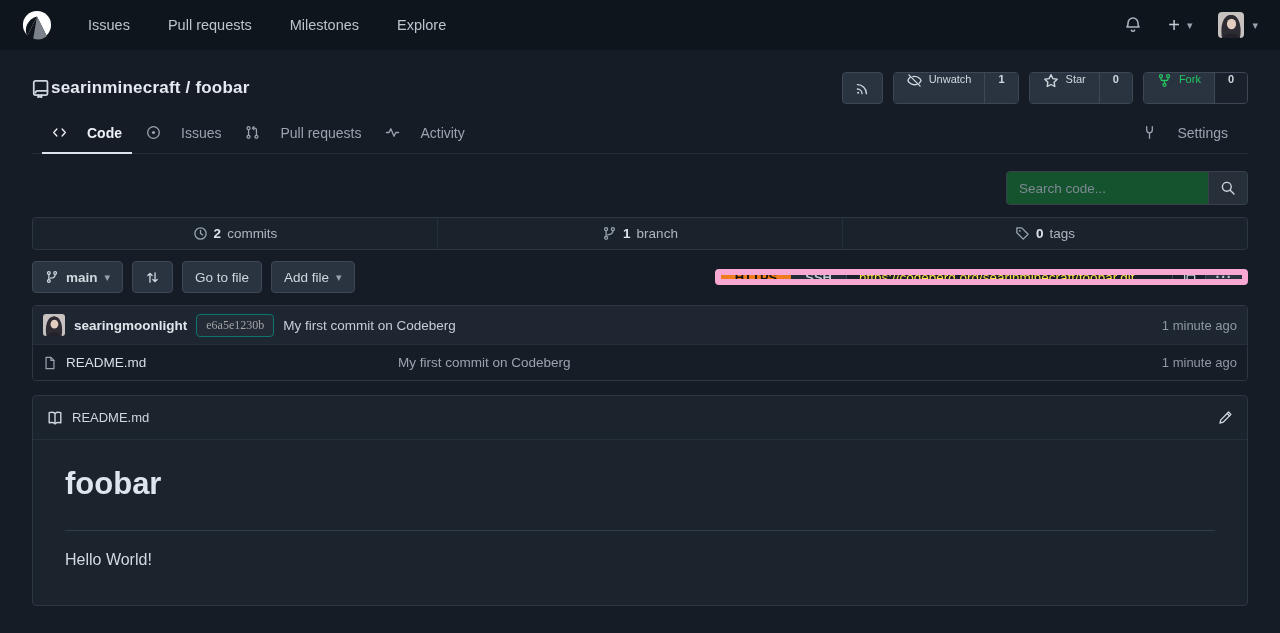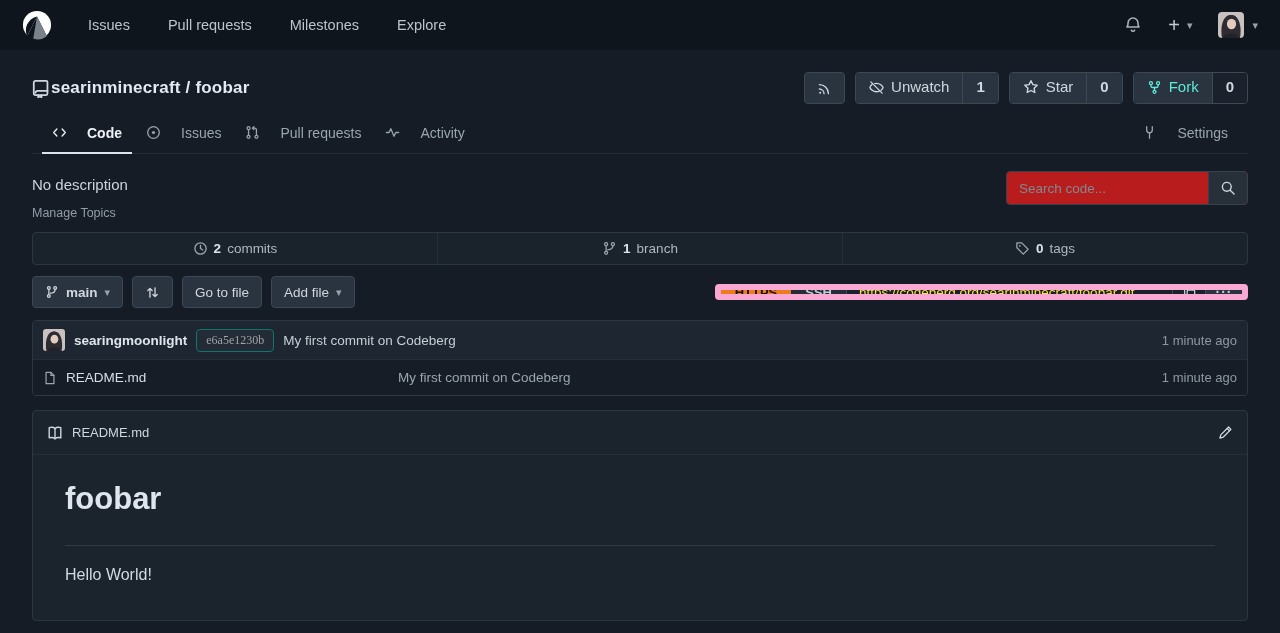--- a/index.html
+++ b/index.html
@@ -37,40 +37,40 @@
   .repo-title .name { font-size:17px; font-weight:bold; letter-spacing:.2px; }
   .repo-icon { color:#cfd6dd; }
   .repo-actions { margin-left:auto; display:flex; gap:10px; }
   .btn {
     background:#2a3340; border:1px solid #3d4755; border-radius:4px;
     color:#d0d7de; font-size:13.5px; display:flex; align-items:center;
     height:32px; padding:0 12px; cursor:pointer; gap:7px;
   }
   .btn-group { display:flex; height:32px; border:1px solid #3d4755; border-radius:4px; overflow:hidden; cursor:pointer; }
   .btn-group .seg {
-    background:#2a3340; display:flex; align-items:flex-end; gap:7px;
-    padding:8px 13px; color:#d0d7de; font-size:15px;
+    background:#2a3340; display:flex; align-items:flex-start; gap:7px;
+    padding:0 13px; color:#d0d7de; font-size:11px;
   }
   .btn-group .seg + .seg { border-left:1px solid #3d4755; }
   .btn-group .count { font-weight:bold; }
-  .seg.dim { color:#5eead4; }
+  .seg.dim { color:#22c55e; }
   .seg.dark { background:#1a212b; }
 
   
   .tabs-row { display:flex; align-items:stretch; height:42px; margin-top:8px; border-bottom:1px solid #232c36; padding:0 8px; }
   .tab { display:flex; align-items:center; gap:20px; padding:0 12px; color:#9aa4af; font-size:14px; cursor:pointer; position:relative; }
   .tab.active { color:#eef2f6; font-weight:bold; }
   .tab.active::after { content:""; position:absolute; left:2px; right:2px; bottom:-1px; height:2px; background:#dde3ea; }
   .tab-settings { margin-left:auto; }
 
   
   .desc-row { display:flex; align-items:flex-start; margin-top:17px; }
   .desc-text { font-size:15px; color:#ccd3da; padding-top:5px; }
   .manage-topics { font-size:12.5px; color:#929ca7; margin-top:13px; cursor:pointer; }
-  .code-search { margin-left:auto; display:flex; width:242px; height:34px; border:1px solid #37414e; border-radius:4px; overflow:hidden; background:#b91c1c; }
+  .code-search { margin-left:auto; display:flex; width:242px; height:34px; border:1px solid #37414e; border-radius:4px; overflow:hidden; background:#14532d; }
   .code-search input {
     flex:1; background:transparent; border:none; outline:none; color:#cdd4db;
     font-family:"Liberation Sans", sans-serif; font-size:13.5px; padding:0 12px;
   }
   .code-search input::placeholder { color:#7e8994; }
   .code-search .search-btn { width:40px; display:flex; align-items:center; justify-content:center; border-left:1px solid #37414e; color:#ccd3da; cursor:pointer; background:#273039; }
 
   
   .stats-bar { display:flex; margin-top:12px; height:33px; border:1px solid #2d3742; border-radius:4px; background:#1a222c; }
   .stat { flex:1; display:flex; align-items:center; justify-content:center; gap:6px; color:#aeb7c0; font-size:13.5px; cursor:pointer; }
@@ -250,24 +250,20 @@
     <div class="tab tab-settings">
       <svg class="ic" width="15" height="15" viewBox="0 0 16 16">
         <path d="M5 1.8 v3.6 a3 3 0 0 0 6 0 V1.8"></path>
         <path d="M8 8.4 V14.2"></path>
       </svg>
       <span>Settings</span>
     </div>
   </div>
 
   <div class="desc-row">
-    <div>
-      <div class="desc-text">No description</div>
-      <div class="manage-topics">Manage Topics</div>
-    </div>
     <div class="code-search">
       <input type="text" placeholder="Search code..." style="">
       <span class="search-btn">
         <svg class="ic" width="16" height="16" viewBox="0 0 16 16">
           <circle cx="6.8" cy="6.8" r="4.4"></circle>
           <path d="M10.2 10.2 L14 14"></path>
         </svg>
       </span>
     </div>
   </div>

